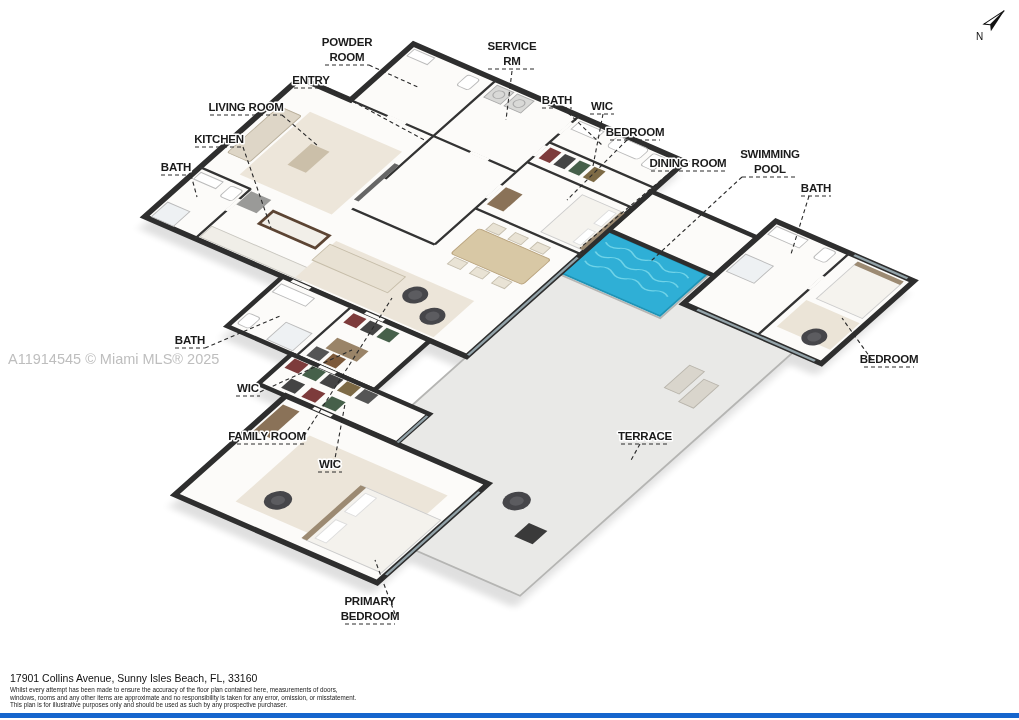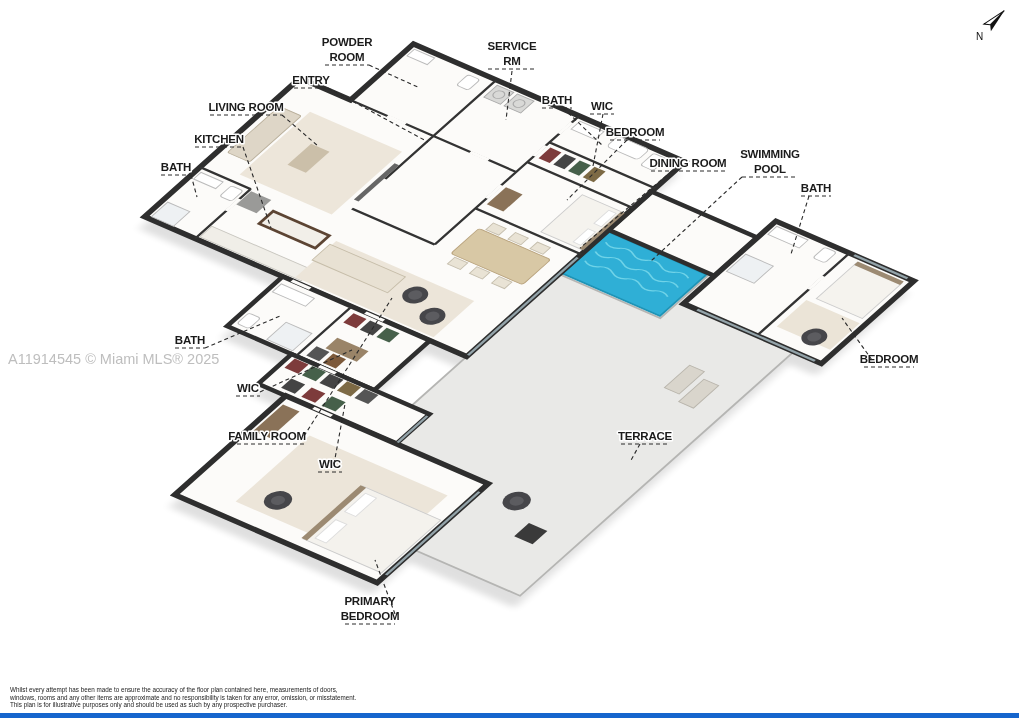--- a/index.html
+++ b/index.html
@@ -270,20 +270,21 @@
 
   <g>
     <g transform="translate(993,22) rotate(45)">
       <polygon points="0,-16 5,8 0,4" fill="#111"></polygon>
       <polygon points="0,-16 -5,8 0,4" fill="#fff" stroke="#111" stroke-width="1"></polygon>
     </g>
     <text class="ntext" x="976" y="40">N</text>
   </g>
 </svg>
 
+  <div class="addr">17901 Collins Avenue, Sunny Isles Beach, FL, 33160</div>
   <div class="disc">
     <div>Whilst every attempt has been made to ensure the accuracy of the floor plan contained here, measurements of doors,</div>
     <div>windows, rooms and any other items are approximate and no responsibility is taken for any error, omission, or misstatement.</div>
     <div>This plan is for illustrative purposes only and should be used as such by any prospective purchaser.</div>
   </div>
   <div class="bar"></div>
 
 </div>
 
 </body></html>

